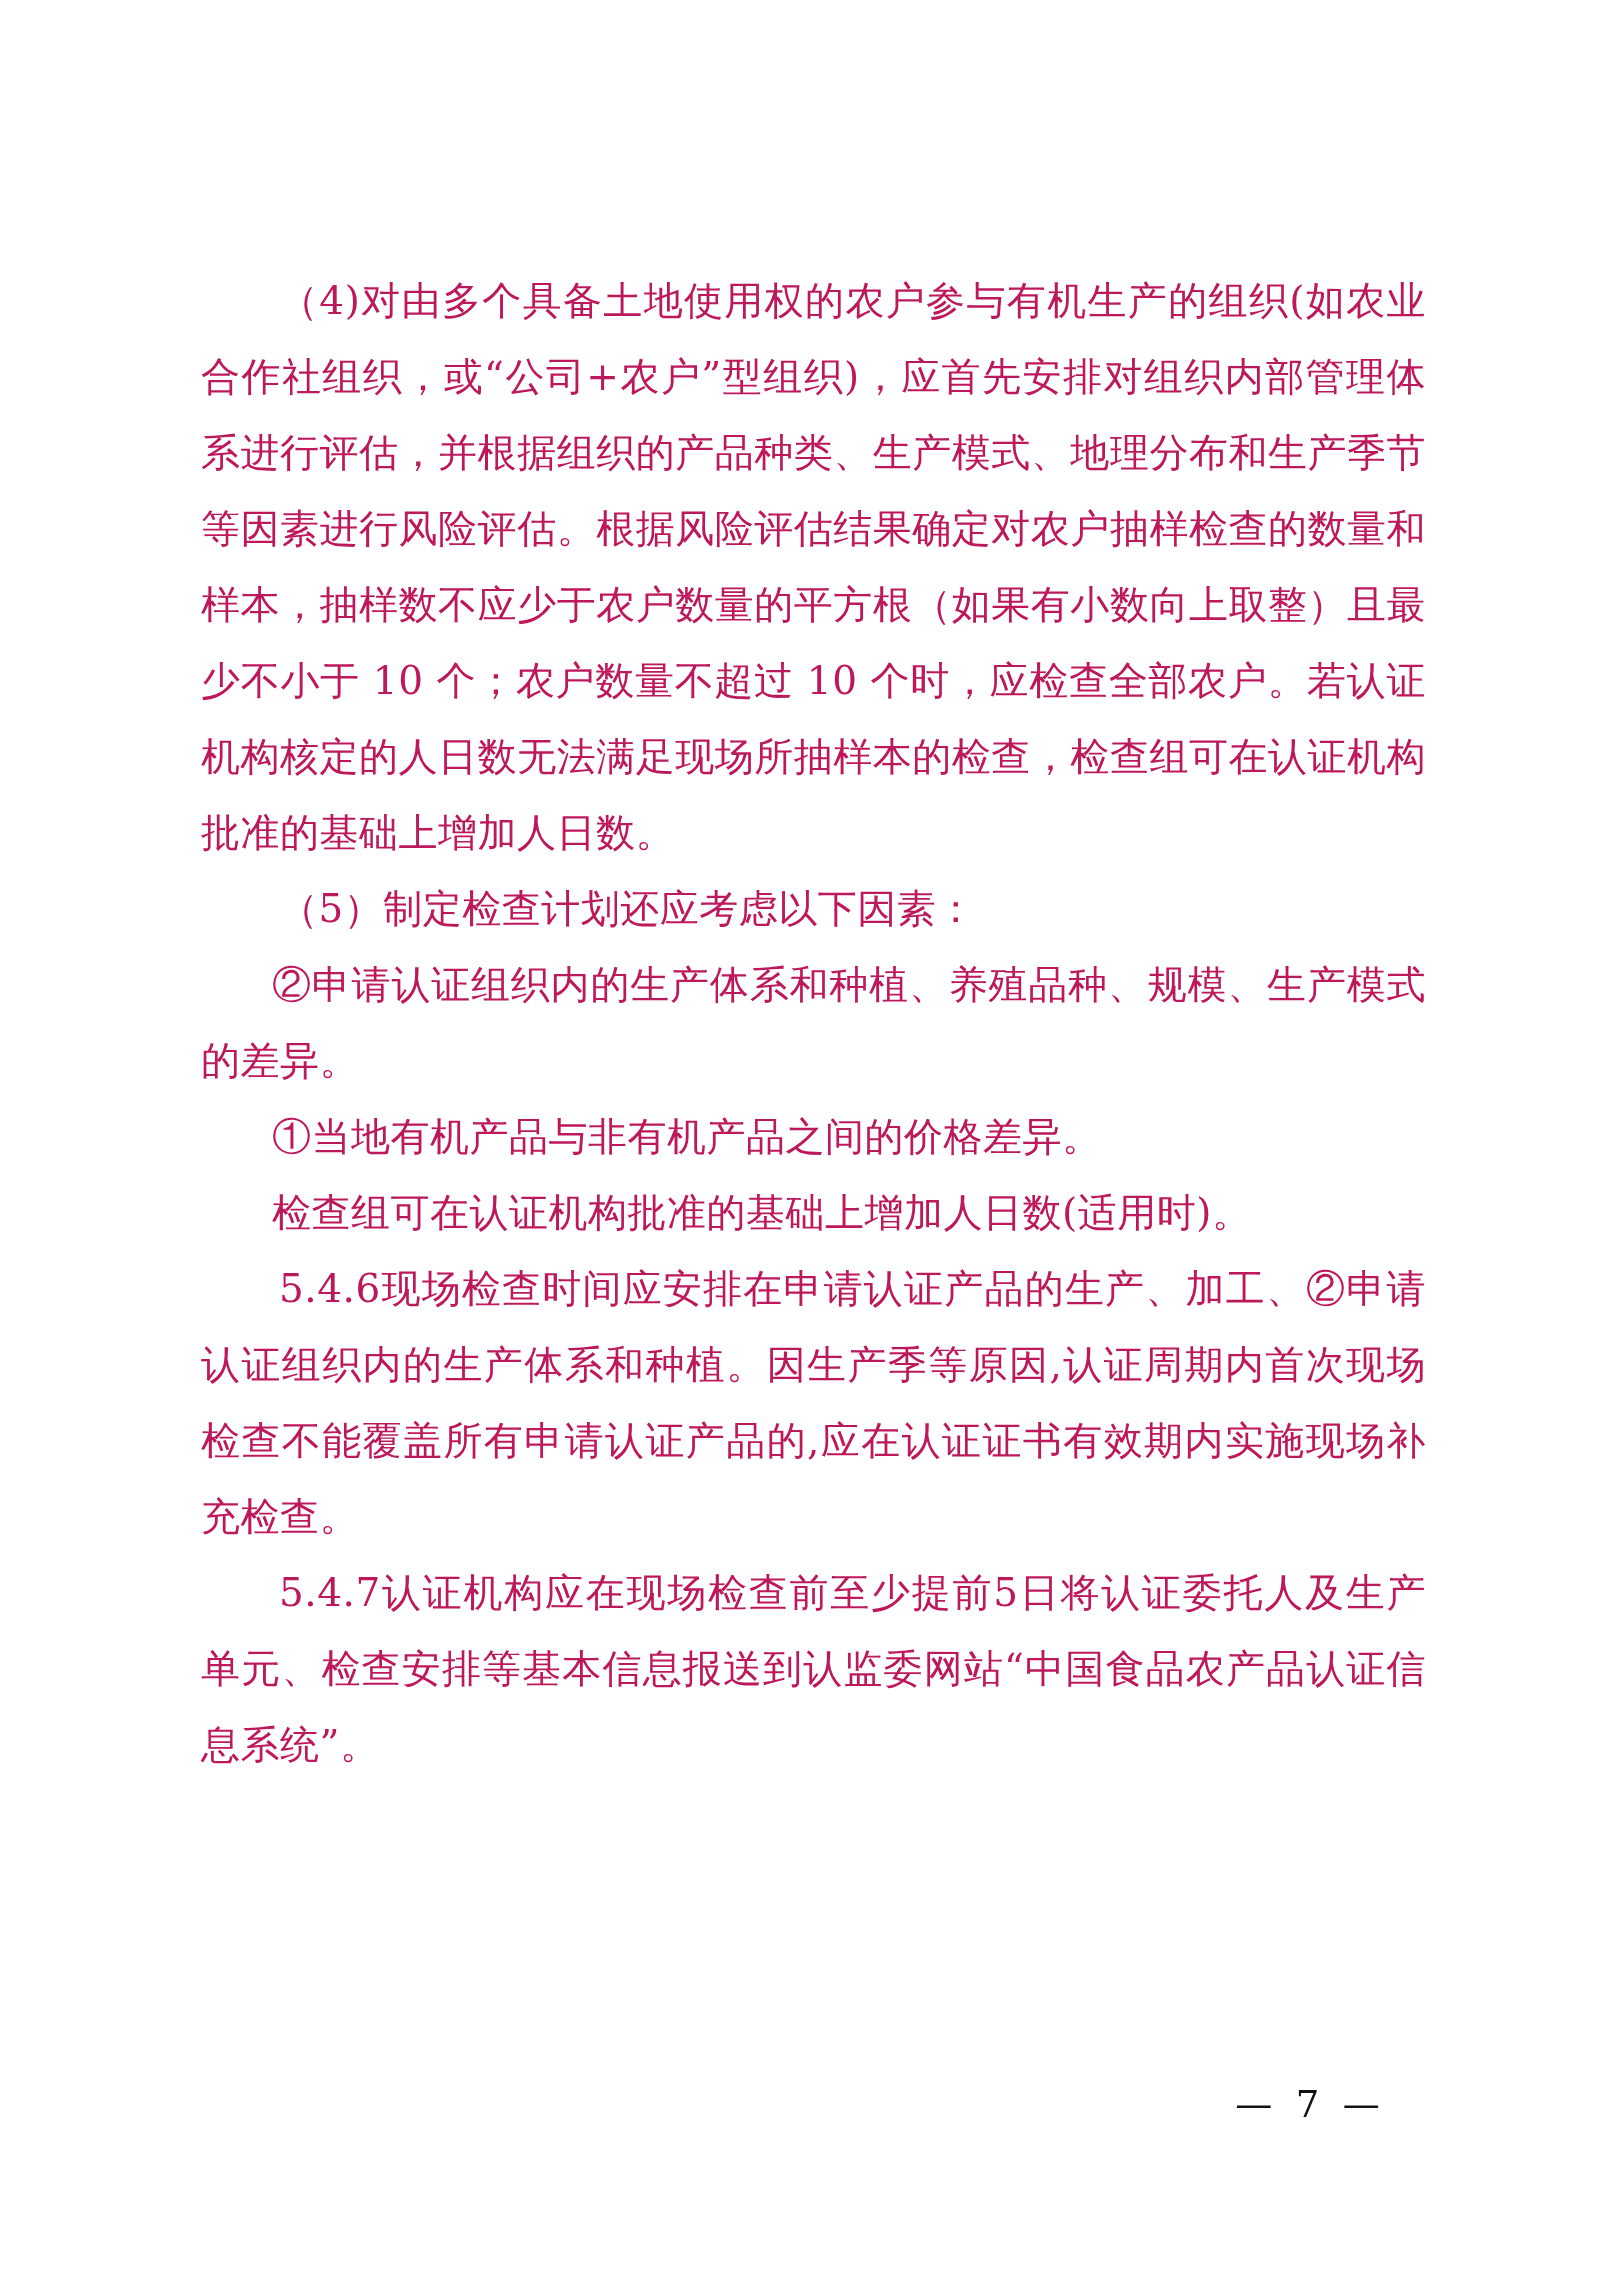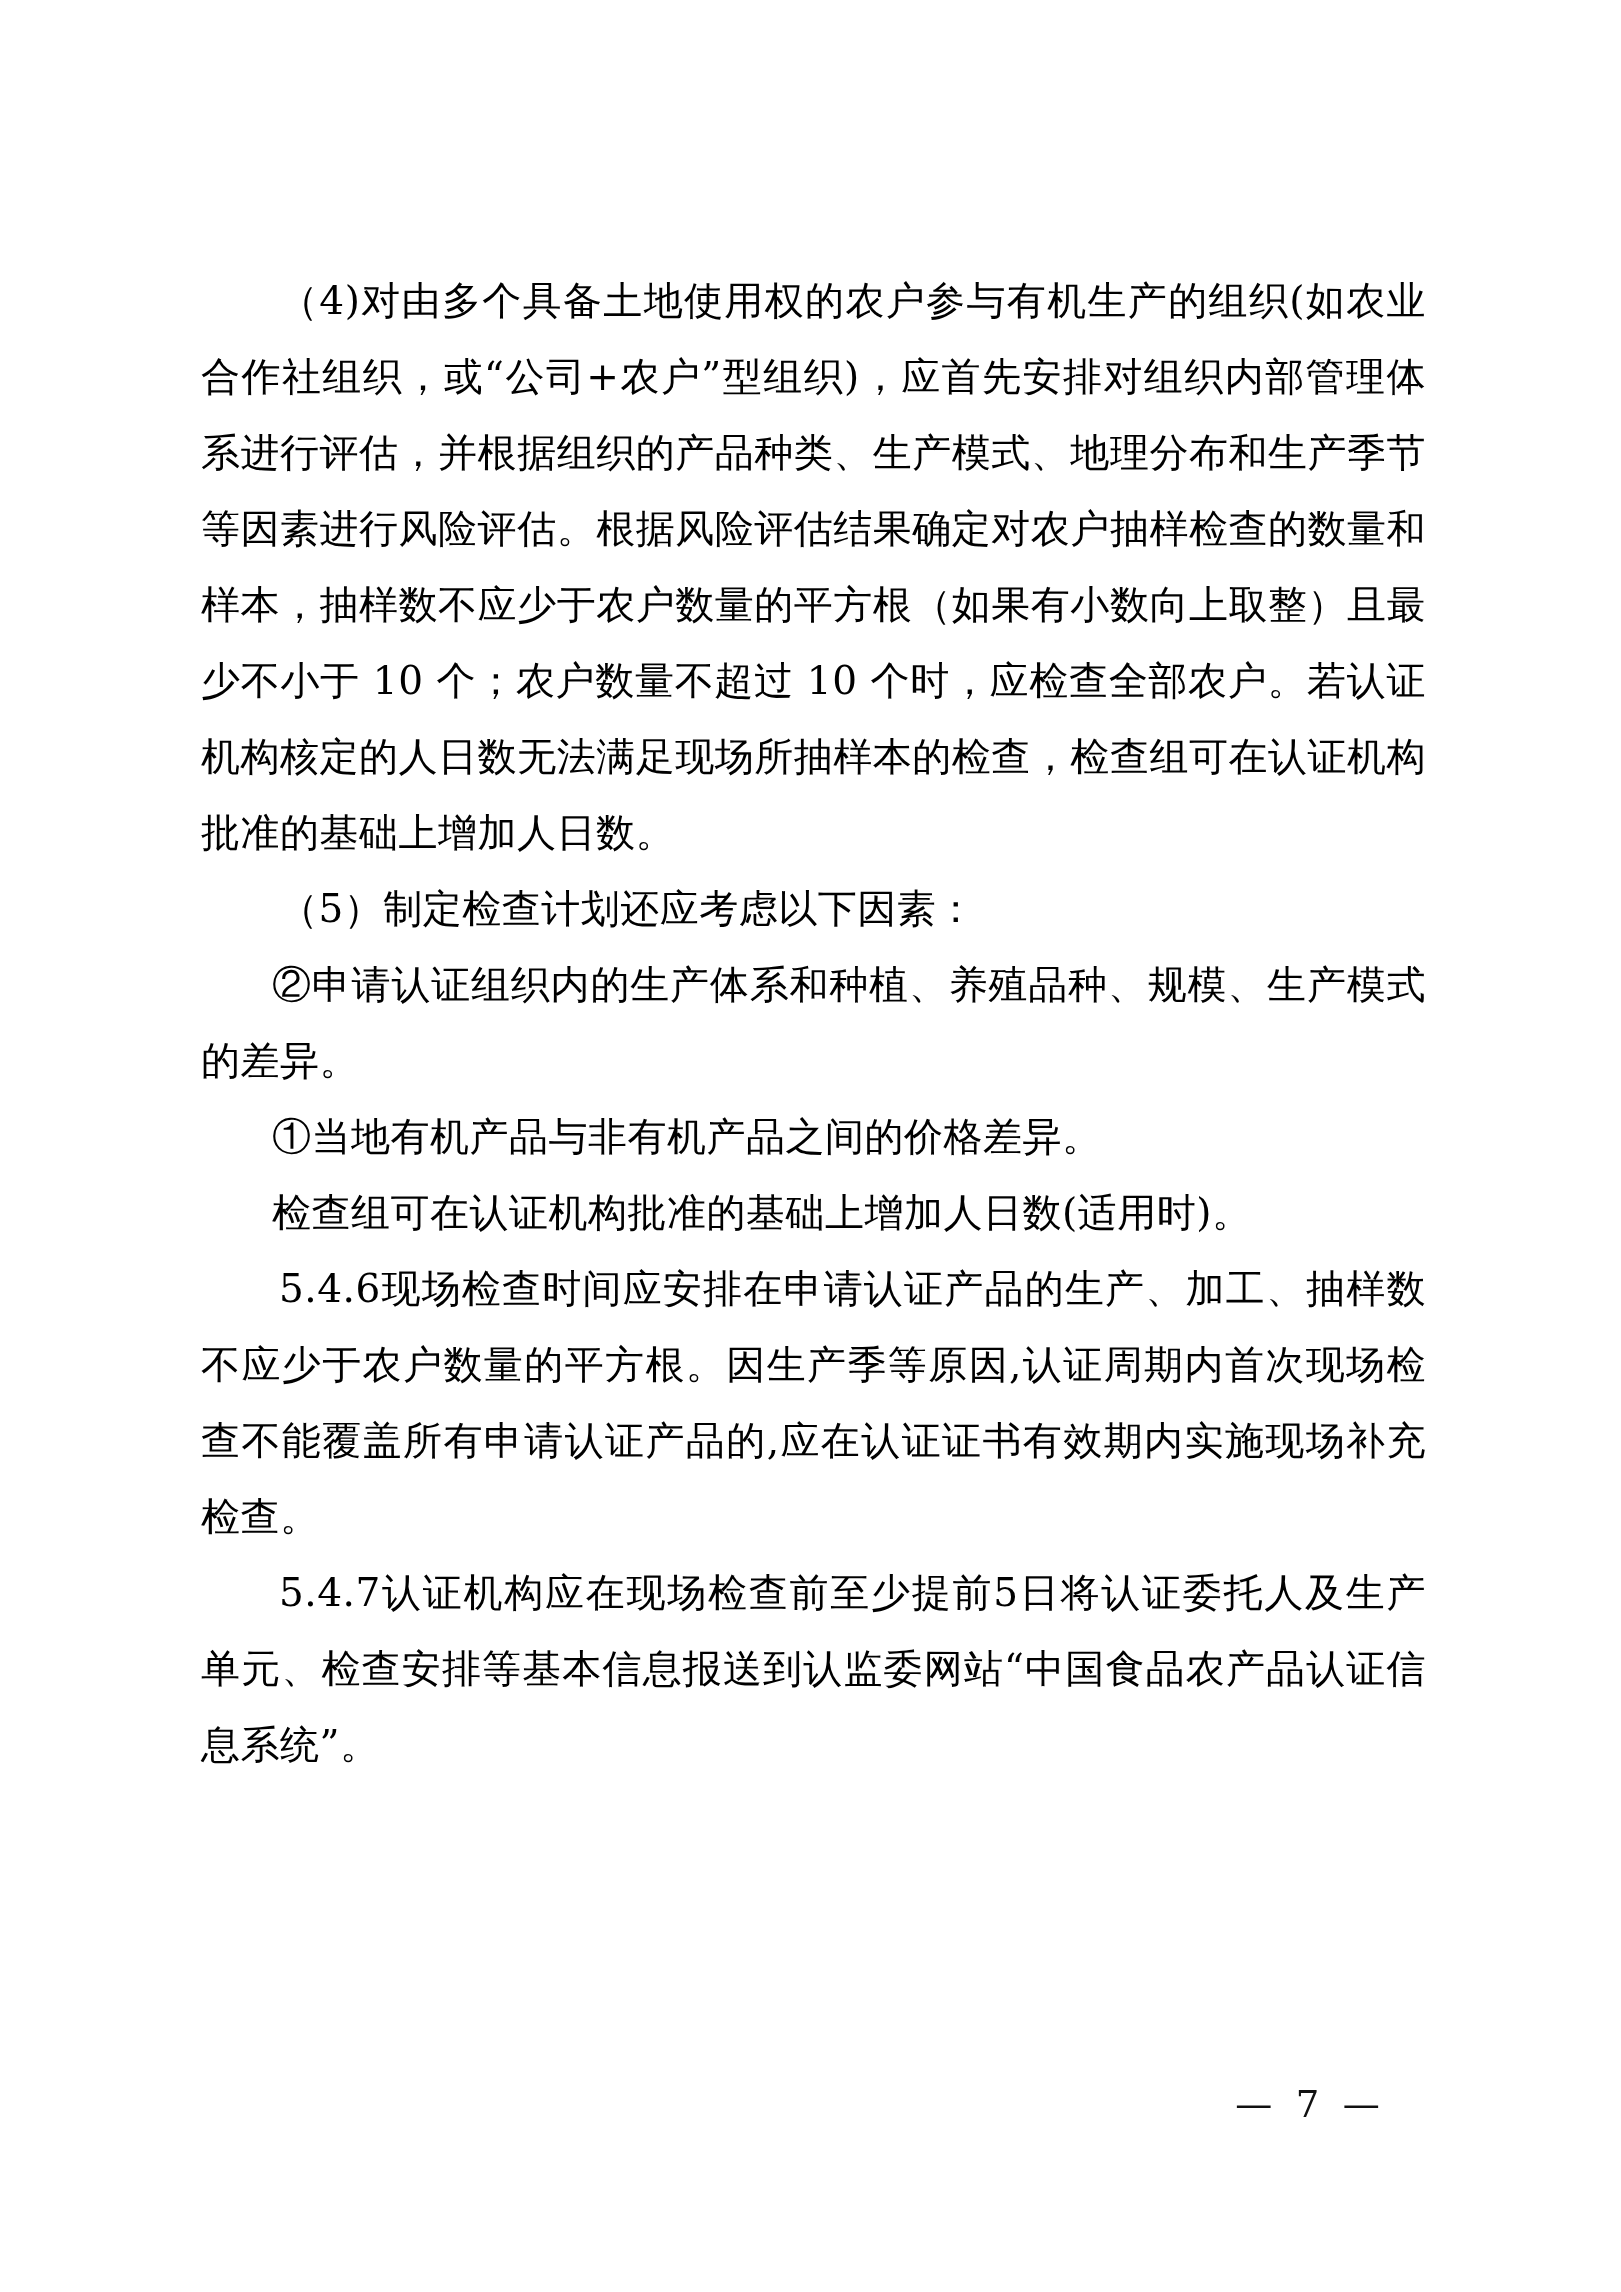--- a/index.html
+++ b/index.html
@@ -26,21 +26,21 @@
     top: 263px;
     width: 1225px;
   }
   .para {
     font-size: 39px;
     line-height: 76px;
     letter-spacing: 0.5px;
     text-align: justify;
     text-justify: inter-ideograph;
     margin: 0 0 0 0;
-    color: #000000;
+    color: #be185d;
   }
   .para.indent {
     text-indent: 78px;
   }
   .para.indent-sm {
     text-indent: 71px;
   }
   .pagenum {
     position: absolute;
     left: 0;
@@ -69,21 +69,21 @@
     <p class="para indent">（5）制定检查计划还应考虑以下因素：</p>
 
     <p class="para indent-sm">②申请认证组织内的生产体系和种植、养殖品种、规模、生产模式的差异。</p>
 
     <p class="para indent-sm">①当地有机产品与非有机产品之间的价格差异。</p>
 
 
 
     <p class="para indent-sm">检查组可在认证机构批准的基础上增加人日数(适用时)。</p>
 
-    <p class="para indent">5.4.6现场检查时间应安排在申请认证产品的生产、加工、抽样数不应少于农户数量的平方根。因生产季等原因,认证周期内首次现场检查不能覆盖所有申请认证产品的,应在认证证书有效期内实施现场补充检查。</p>
+    <p class="para indent">5.4.6现场检查时间应安排在申请认证产品的生产、加工、②申请认证组织内的生产体系和种植。因生产季等原因,认证周期内首次现场检查不能覆盖所有申请认证产品的,应在认证证书有效期内实施现场补充检查。</p>
 
     <p class="para indent">5.4.7认证机构应在现场检查前至少提前5日将认证委托人及生产单元、检查安排等基本信息报送到认监委网站“中国食品农产品认证信息系统”。</p>
 
   </div>
 
   <div class="pagenum">
     <span class="inner">— 7 —</span>
   </div>
 
 </div>

